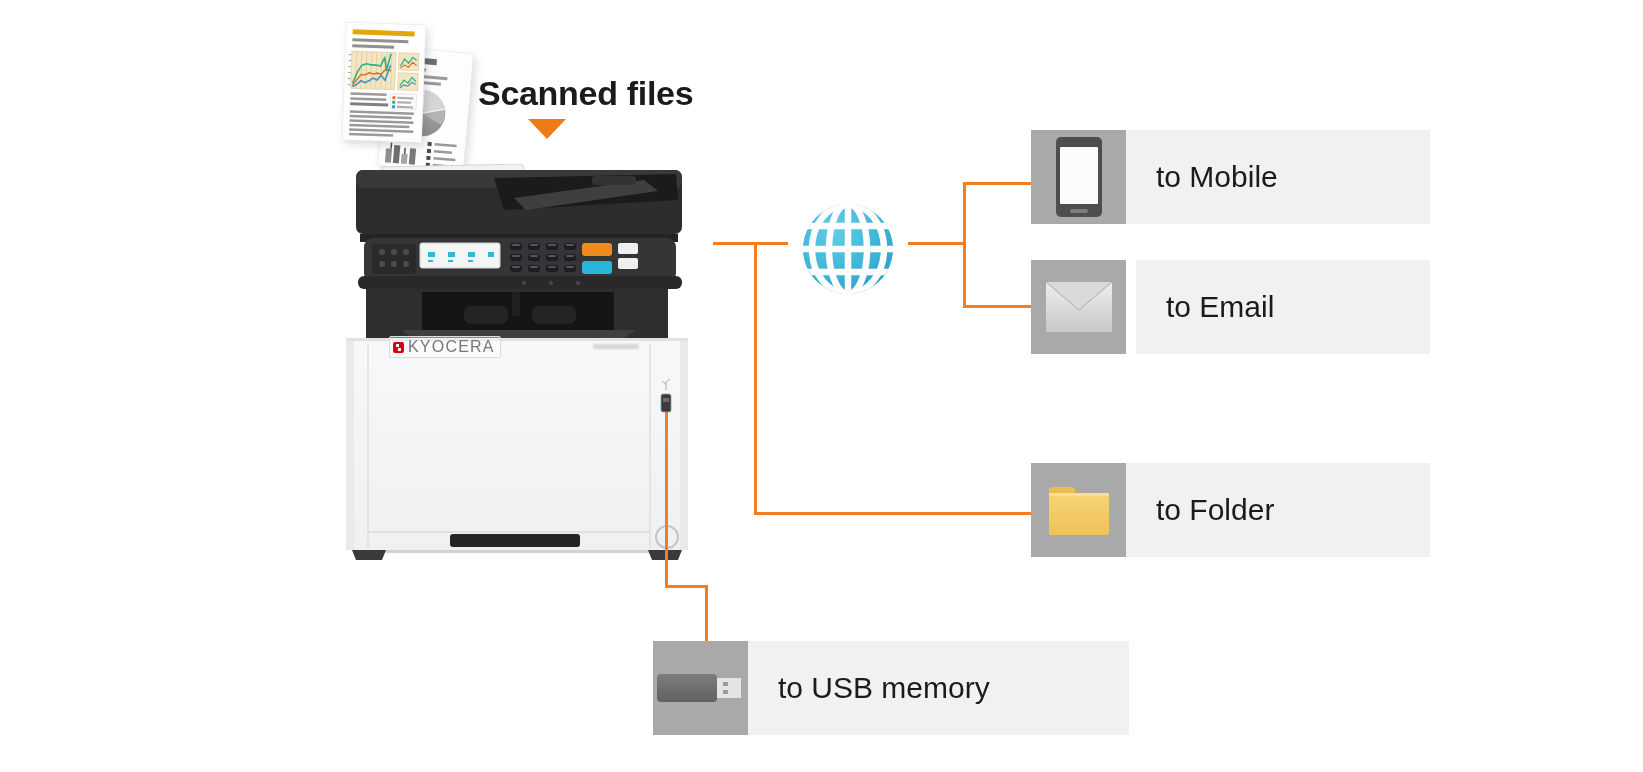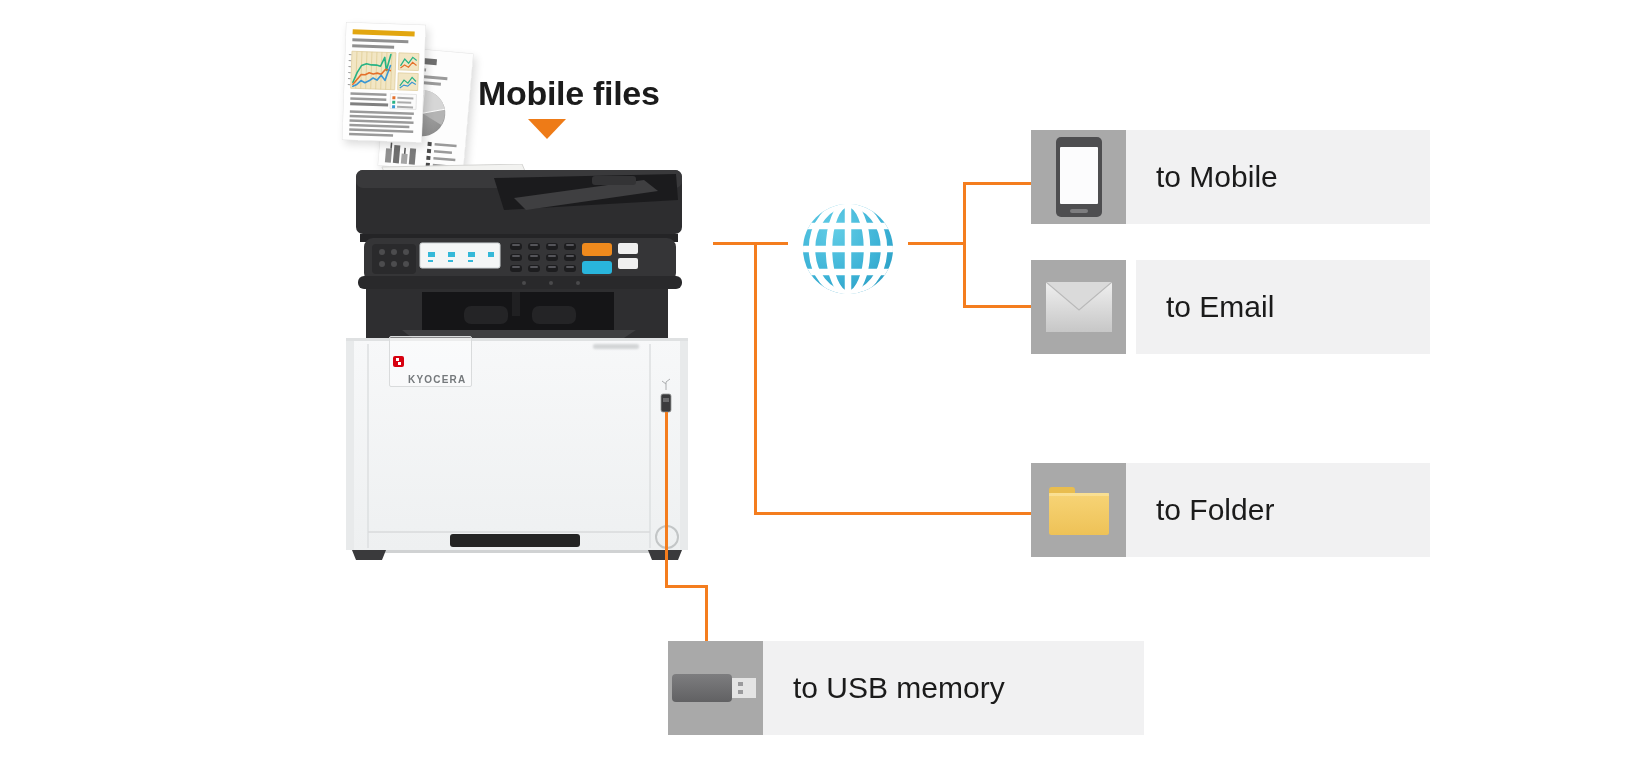--- a/index.html
+++ b/index.html
@@ -28,21 +28,21 @@
               font-size:30px;font-weight:400;color:#1b1b1b;}
 
   
   .phone{width:46px;height:80px;background:#4e4e50;border-radius:5px;position:relative;}
   .phone .screen{position:absolute;left:4px;right:4px;top:10px;bottom:13px;background:#fcfcfd;border-radius:1px;}
   .phone .home{position:absolute;left:50%;transform:translateX(-50%);bottom:4px;width:18px;height:4px;background:#7d7d7f;border-radius:2px;}
 
   
   .kyocera{position:absolute;left:389px;top:336px;display:flex;align-items:center;gap:4px;
            border:1px solid #d9dbdc;border-radius:2px;padding:1px 5px 1px 3px;background:rgba(255,255,255,0.4);}
-  .ktext{font-size:10px;font-weight:700;color:#75797c;letter-spacing:1.2px;margin-top:36px;}
+  .ktext{font-size:16px;font-weight:400;color:#75797c;letter-spacing:1.2px;}
   .kglyph{display:inline-block;width:11px;height:11px;background:#d7000f;border-radius:2px;position:relative;}
   .kglyph::before{content:"";position:absolute;left:3px;top:2px;width:3px;height:3px;background:#fff;}
   .kglyph::after{content:"";position:absolute;left:5px;top:6px;width:3px;height:3px;background:#fff;}
 
   .model-smudge{position:absolute;left:593px;top:344px;width:46px;height:5px;background:#b6b9bb;opacity:.55;filter:blur(1px);border-radius:2px;}
 </style>
 </head>
 <body>
 
 <div class="canvas">
@@ -134,21 +134,21 @@
         <rect x="54" y="82" width="16" height="2" fill="#ababab"></rect>
     </g>
     <rect x="7" y="88" width="64" height="2.5" fill="#9a9a9a"></rect>
     <rect x="7" y="92.5" width="62" height="2.5" fill="#9a9a9a"></rect>
     <rect x="7" y="97" width="64" height="2.5" fill="#9a9a9a"></rect>
     <rect x="7" y="101.5" width="60" height="2.5" fill="#9a9a9a"></rect>
     <rect x="7" y="106" width="64" height="2.5" fill="#9a9a9a"></rect>
     <rect x="7" y="110.5" width="44" height="2.5" fill="#9a9a9a"></rect>
   </svg>
 
-  <div class="heading">Mobile files</div>
+  <div class="heading">Scanned files</div>
   <div class="tri"></div>
 
   <svg style="position:absolute;left:344px;top:164px;" width="346" height="398" viewBox="0 0 346 398">
     <defs>
       <linearGradient id="bodyG" x1="0" y1="0" x2="0" y2="1">
         <stop offset="0" stop-color="#f7f8f9"></stop>
           <stop offset="1" stop-color="#eef0f1"></stop>
       </linearGradient>
     </defs>
 
@@ -328,21 +328,21 @@
           </linearGradient>
         </defs>
         <rect x="3" y="5" width="26" height="12" rx="3" fill="#e9bd4e"></rect>
         <rect x="3" y="11" width="60" height="42" rx="2.5" fill="url(#foldG)"></rect>
         <rect x="3" y="11" width="60" height="3" fill="#fae29a" opacity="0.8"></rect>
       </svg>
     </div>
     <div class="dest-label">to Folder</div>
   </div>
 
-  <div class="dest" style="left:653px;top:641px;width:476px;margin-left:15px;">
+  <div class="dest" style="left:653px;top:641px;width:476px;">
     <div class="dest-icon-box">
       <svg width="88" height="34" viewBox="0 0 88 34">
         <defs>
           <linearGradient id="usbG" x1="0" y1="0" x2="0" y2="1">
             <stop offset="0" stop-color="#7d7d7f"></stop>
               <stop offset="1" stop-color="#616163"></stop>
           </linearGradient>
         </defs>
         <rect x="0" y="3" width="60" height="28" rx="4" fill="url(#usbG)"></rect>
         <rect x="60" y="7" width="24" height="20" fill="#e4e4e4"></rect>

